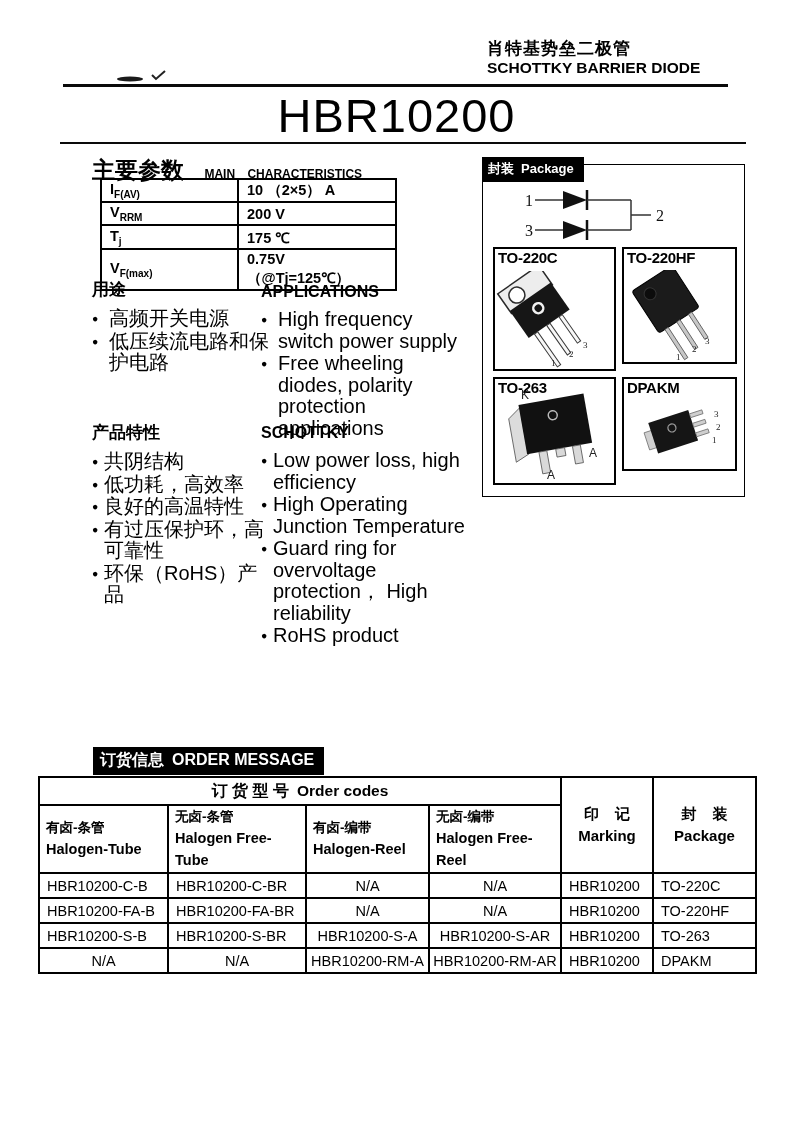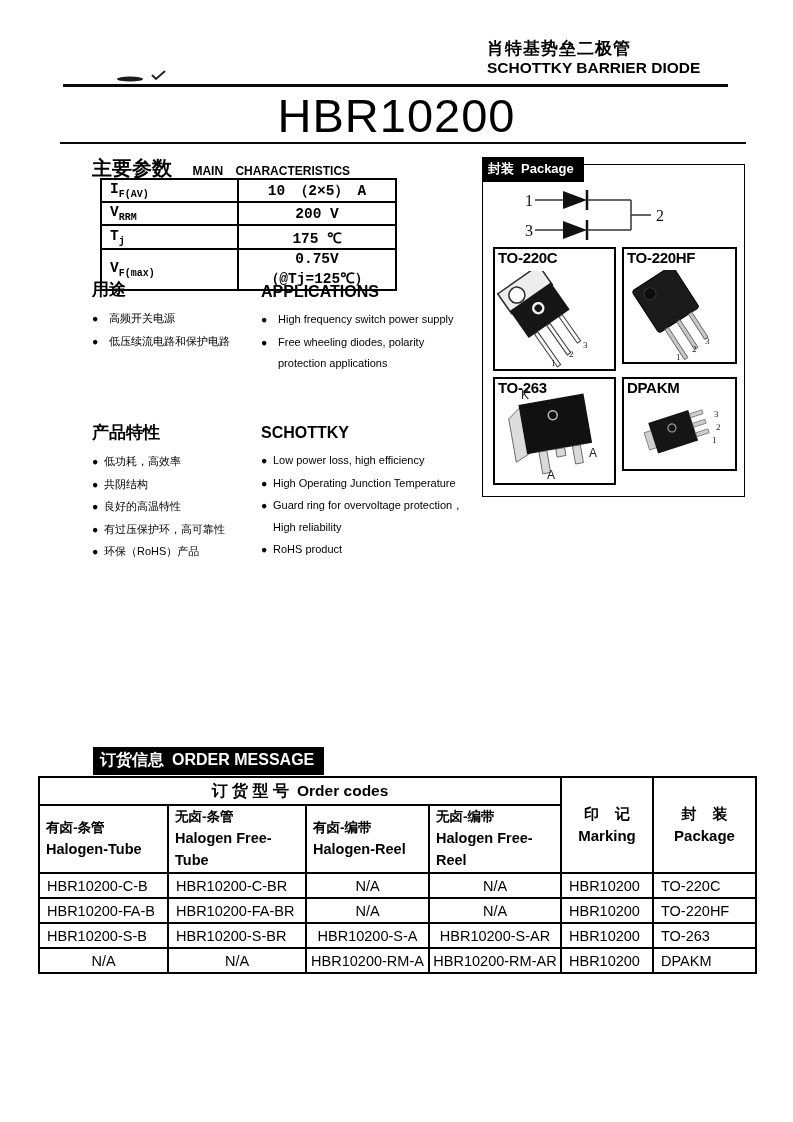--- a/index.html
+++ b/index.html
@@ -14,33 +14,33 @@
   .hdr-en{left:487px;top:59px;font-size:15.5px;font-weight:bold;}
   .rule-top{left:63px;top:84px;width:665px;height:3px;background:#0a0a0a;}
   .logo-mark{left:116px;top:66px;}
 
   
   .title{left:0;top:88px;width:793px;text-align:center;font-size:47px;letter-spacing:1px;}
   .rule-title{left:60px;top:142px;width:686px;height:2px;background:#0a0a0a;}
 
   
   .mc-head{left:92px;top:155px;white-space:nowrap;}
-  .mc-head .cn{font-size:20px;font-weight:bold;}
+  .mc-head .cn{font-size:23px;font-weight:bold;}
   .mc-head .en{font-size:12px;font-weight:bold;margin-left:16px;word-spacing:9px;}
-  table.mc{left:100px;top:178px;border-collapse:collapse;font-family:Liberation Mono, monospace;}
+  table.mc{left:100px;top:178px;border-collapse:collapse;}
   table.mc td{border:2px solid #000;font-weight:bold;font-size:14.5px;height:19px;padding:1px 8px;}
   table.mc td.p{width:119px;}
-  table.mc td.v{width:140px;text-align:center;}
+  table.mc td.v{width:140px;}
   table.mc sub{font-size:10px;font-weight:bold;}
 
   
   .sec{line-height:22px;}
   .sec .h-cn{font-size:17px;font-weight:bold;margin-bottom:7px;}
   .sec .h-en{font-size:16px;font-weight:bold;margin-bottom:6px;}
-  .blist .item{position:relative;font-size:11px;line-height:21.5px;margin-bottom:1px;}
+  .blist .item{position:relative;font-size:20px;line-height:21.5px;margin-bottom:1px;}
   .blist.sp .item{padding-left:17px;}
   .blist.tight .item{padding-left:12px;}
   .blist .item::before{content:"\25CF";position:absolute;left:0;top:0;font-size:10.5px;}
   .apps-cn{left:92px;top:279px;width:178px;}
   .apps-en{left:261px;top:281px;width:202px;}
   .feat-cn{left:92px;top:422px;width:182px;}
   .feat-en{left:261px;top:422px;width:226px;}
 
   
   .pkg-label{left:482px;top:157px;background:#000;color:#fff;font-weight:bold;font-size:13px;
@@ -129,22 +129,22 @@
     <div class="h-en">APPLICATIONS</div>
     <div class="blist sp">
       <div class="item">High frequency switch power supply</div>
       <div class="item">Free wheeling diodes, polarity protection applications</div>
     </div>
   </div>
 
   <div class="abs sec feat-cn">
     <div class="h-cn">产品特性</div>
     <div class="blist tight">
+      <div class="item">共阴结构</div>
       <div class="item">低功耗，高效率</div>
-      <div class="item">共阴结构</div>
       <div class="item">良好的高温特性</div>
       <div class="item">有过压保护环，高可靠性</div>
       <div class="item">环保（RoHS）产品</div>
     </div>
   </div>
 
   <div class="abs sec feat-en">
     <div class="h-en">SCHOTTKY</div>
     <div class="blist tight">
       <div class="item">Low power loss, high efficiency</div>

